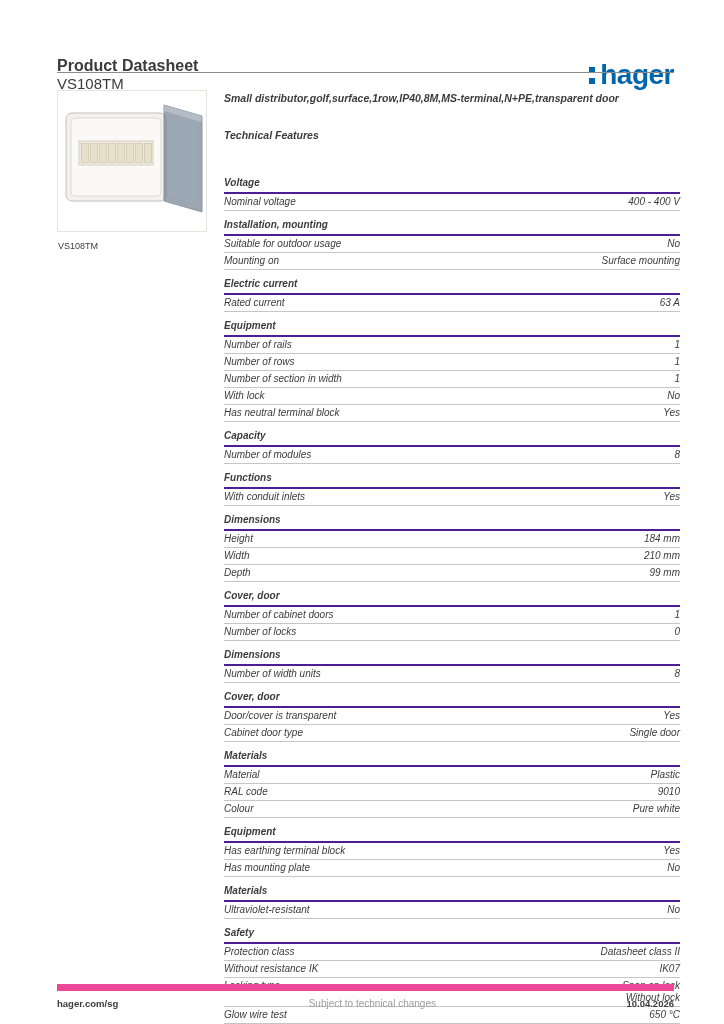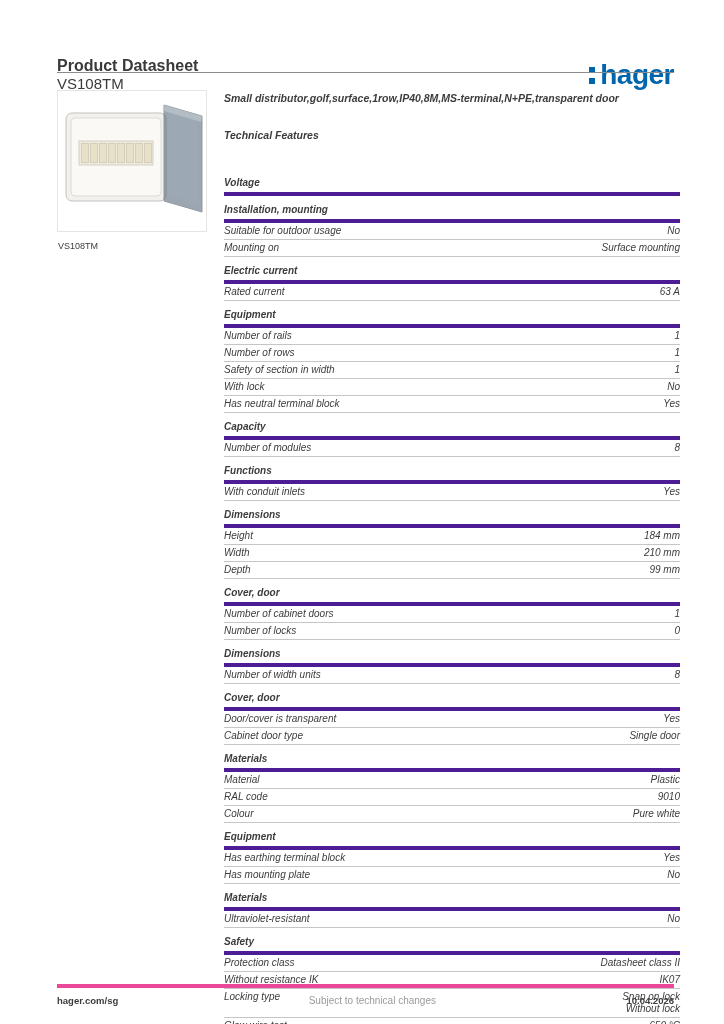--- a/index.html
+++ b/index.html
@@ -107,41 +107,41 @@
   .tech-title {
     font-size: 10.5px;
     font-weight: bold;
     margin-bottom: 28px;
   }
   .section-title {
     font-size: 10px;
     font-weight: bold;
     line-height: 12px;
     padding: 8px 0 3px 0;
-    border-bottom: 4px solid #4c1d95;
+    border-bottom: 2px solid #4c1d95;
   }
   .spec-row {
     display: flex;
     justify-content: space-between;
     align-items: flex-start;
     font-size: 10px;
     line-height: 12px;
     padding: 2px 0 2px 0;
     border-bottom: 1px solid #c6c6c6;
   }
   .spec-label { text-align: left; }
   .spec-value { text-align: right; white-space: pre-line; }
 
   
   .footer {
     position: absolute;
     left: 57px;
     right: 50px;
     top: 984px;
-    border-top: 4px solid #ec4899;
+    border-top: 7px solid #ec4899;
     padding-top: 7px;
     display: flex;
     justify-content: space-between;
     align-items: flex-end;
   }
   .footer-site, .footer-date {
     font-size: 9.5px;
     font-weight: bold;
     color: #3c3c3c;
   }
@@ -194,20 +194,24 @@
       <polygon points="106,14 144,25 143,31 106,20" fill="#ffffff" opacity="0.25"></polygon>
     </svg>
   </div>
   <div class="image-caption">VS108TM</div>
 
   <div class="specs">
     <div class="description">Small distributor,golf,surface,1row,IP40,8M,MS-terminal,N+PE,transparent door</div>
     <div class="tech-title">Technical Features</div>
     <div>
         <div class="section-title">Voltage</div>
+        <div class="spec-row">
+          <span class="spec-label">Nominal voltage</span>
+          <span class="spec-value">400 - 400 V</span>
+        </div>
         <div class="section-title">Installation, mounting</div>
         <div class="spec-row">
           <span class="spec-label">Suitable for outdoor usage</span>
           <span class="spec-value">No</span>
         </div>
         <div class="spec-row">
           <span class="spec-label">Mounting on</span>
           <span class="spec-value">Surface mounting</span>
         </div>
         <div class="section-title">Electric current</div>
@@ -218,21 +222,21 @@
         <div class="section-title">Equipment</div>
         <div class="spec-row">
           <span class="spec-label">Number of rails</span>
           <span class="spec-value">1</span>
         </div>
         <div class="spec-row">
           <span class="spec-label">Number of rows</span>
           <span class="spec-value">1</span>
         </div>
         <div class="spec-row">
-          <span class="spec-label">Safety of section in width</span>
+          <span class="spec-label">Number of section in width</span>
           <span class="spec-value">1</span>
         </div>
         <div class="spec-row">
           <span class="spec-label">With lock</span>
           <span class="spec-value">No</span>
         </div>
         <div class="spec-row">
           <span class="spec-label">Has neutral terminal block</span>
           <span class="spec-value">Yes</span>
         </div>

